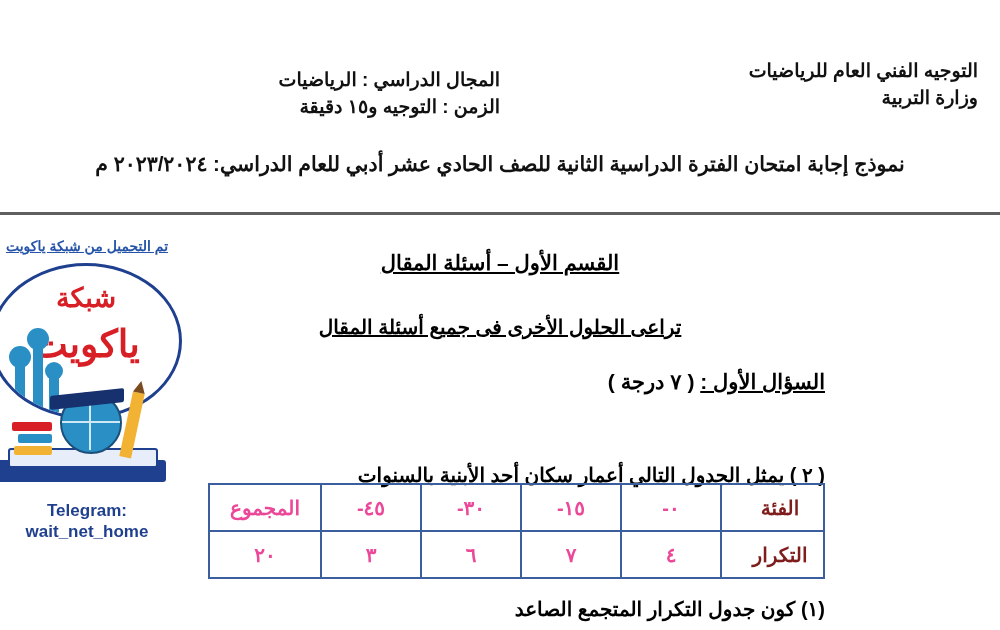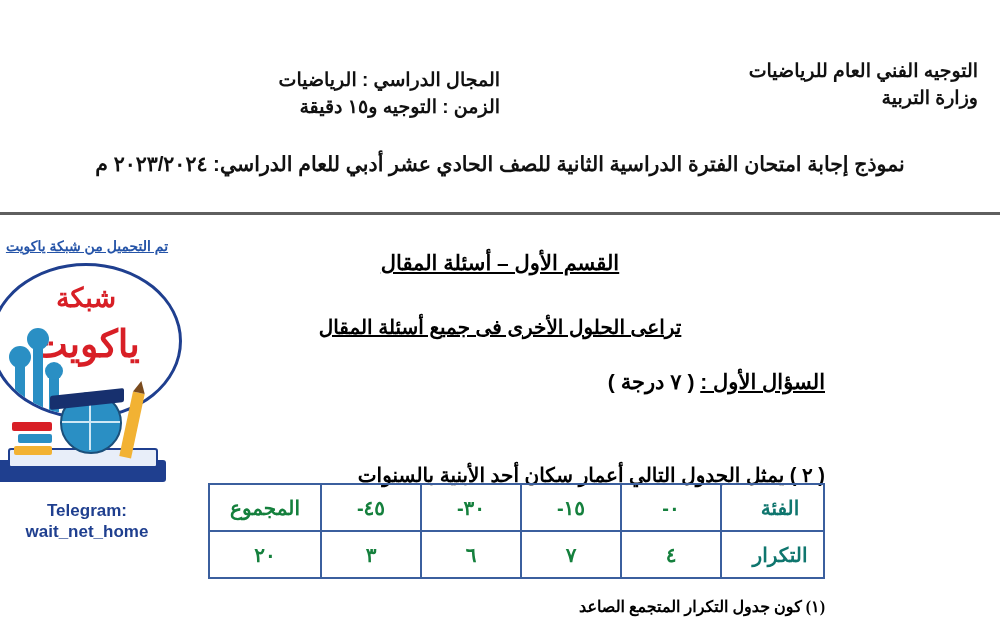--- a/index.html
+++ b/index.html
@@ -140,39 +140,38 @@
     direction: rtl;
   }
   .data-table td {
     border: 2px solid #3b5f9e;
     width: 96px;
     height: 43px;
     text-align: center;
     vertical-align: middle;
     font-size: 20px;
     font-weight: bold;
-    color: #15803d;
+    color: #ec4899;
   }
   .data-table td.label-cell {
     width: 84px;
-    color: #0f766e;
+    color: #7f1d1d;
     padding-left: 16px;
   }
   .data-table td.total-cell {
     width: 108px;
   }
 
   .after-table {
     position: absolute;
     top: 382px;
     right: 175px;
-    font-size: 16px;
-    font-weight: bold;
-    white-space: nowrap;
-    font-family: Liberation Serif, serif;
+    font-size: 20px;
+    font-weight: bold;
+    white-space: nowrap;
   }
 
   
   .logo-block {
     position: absolute;
     top: 228px;
     left: -18px;
     width: 215px;
     height: 320px;
   }

